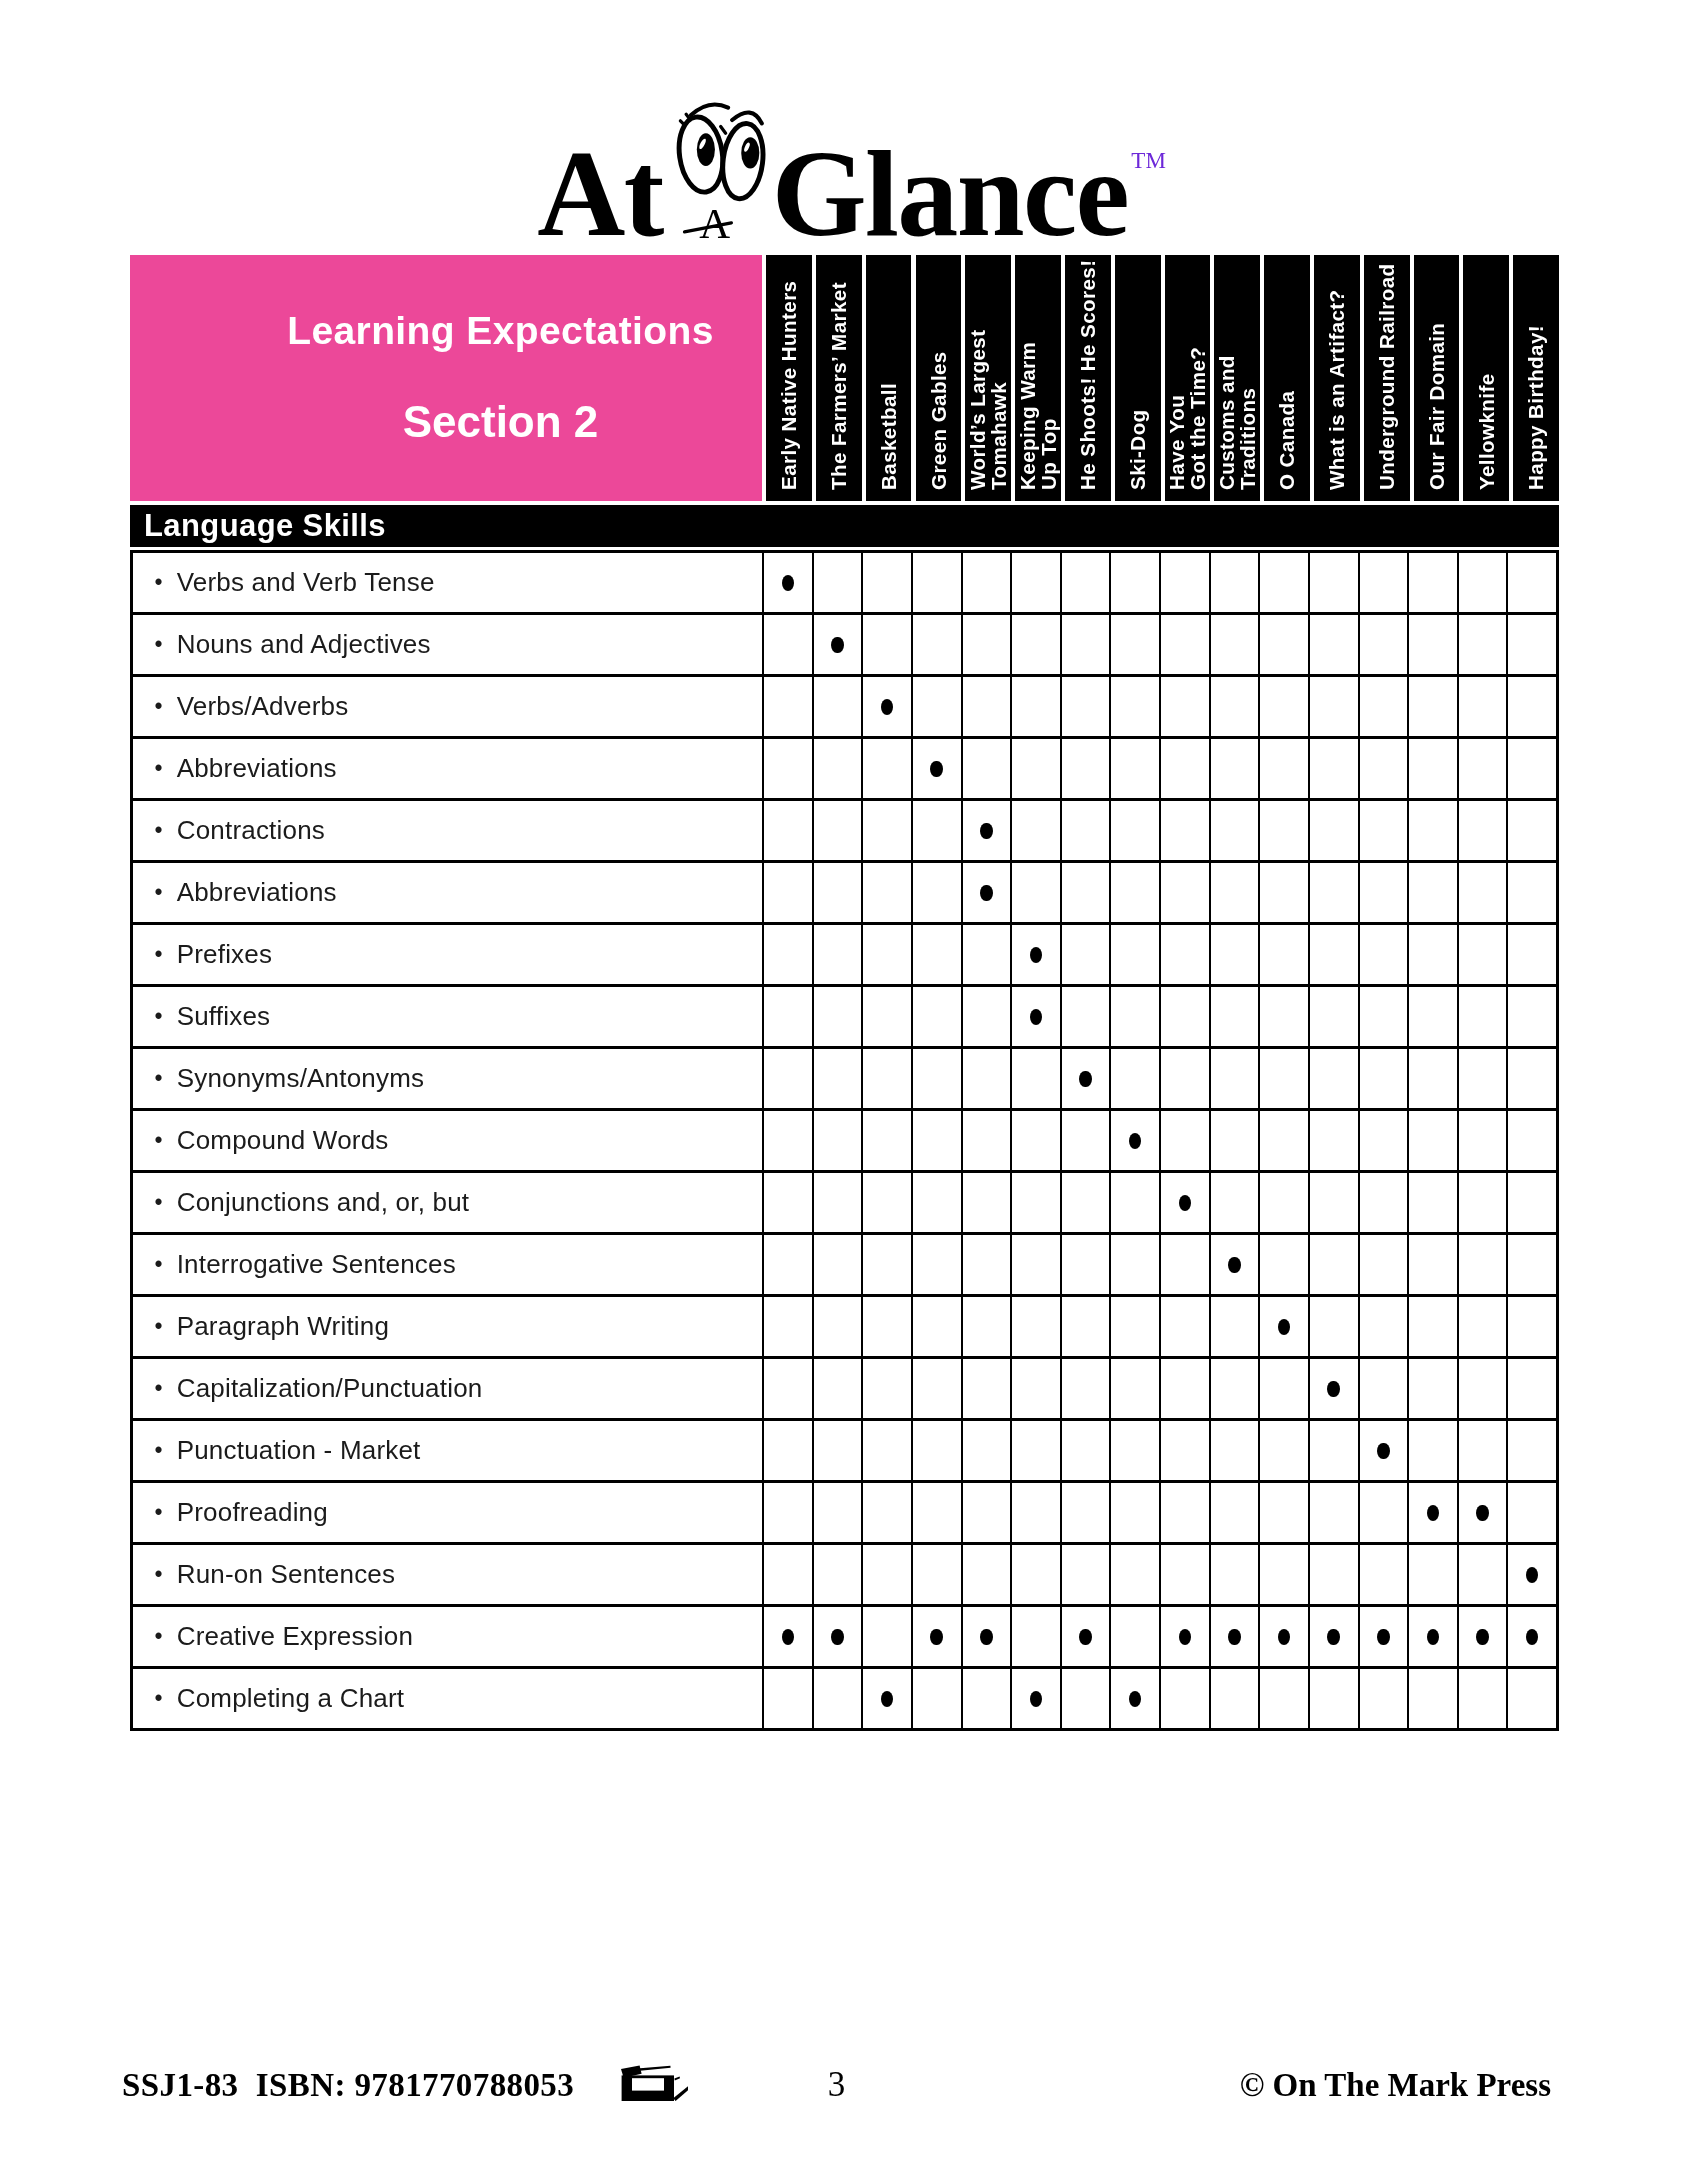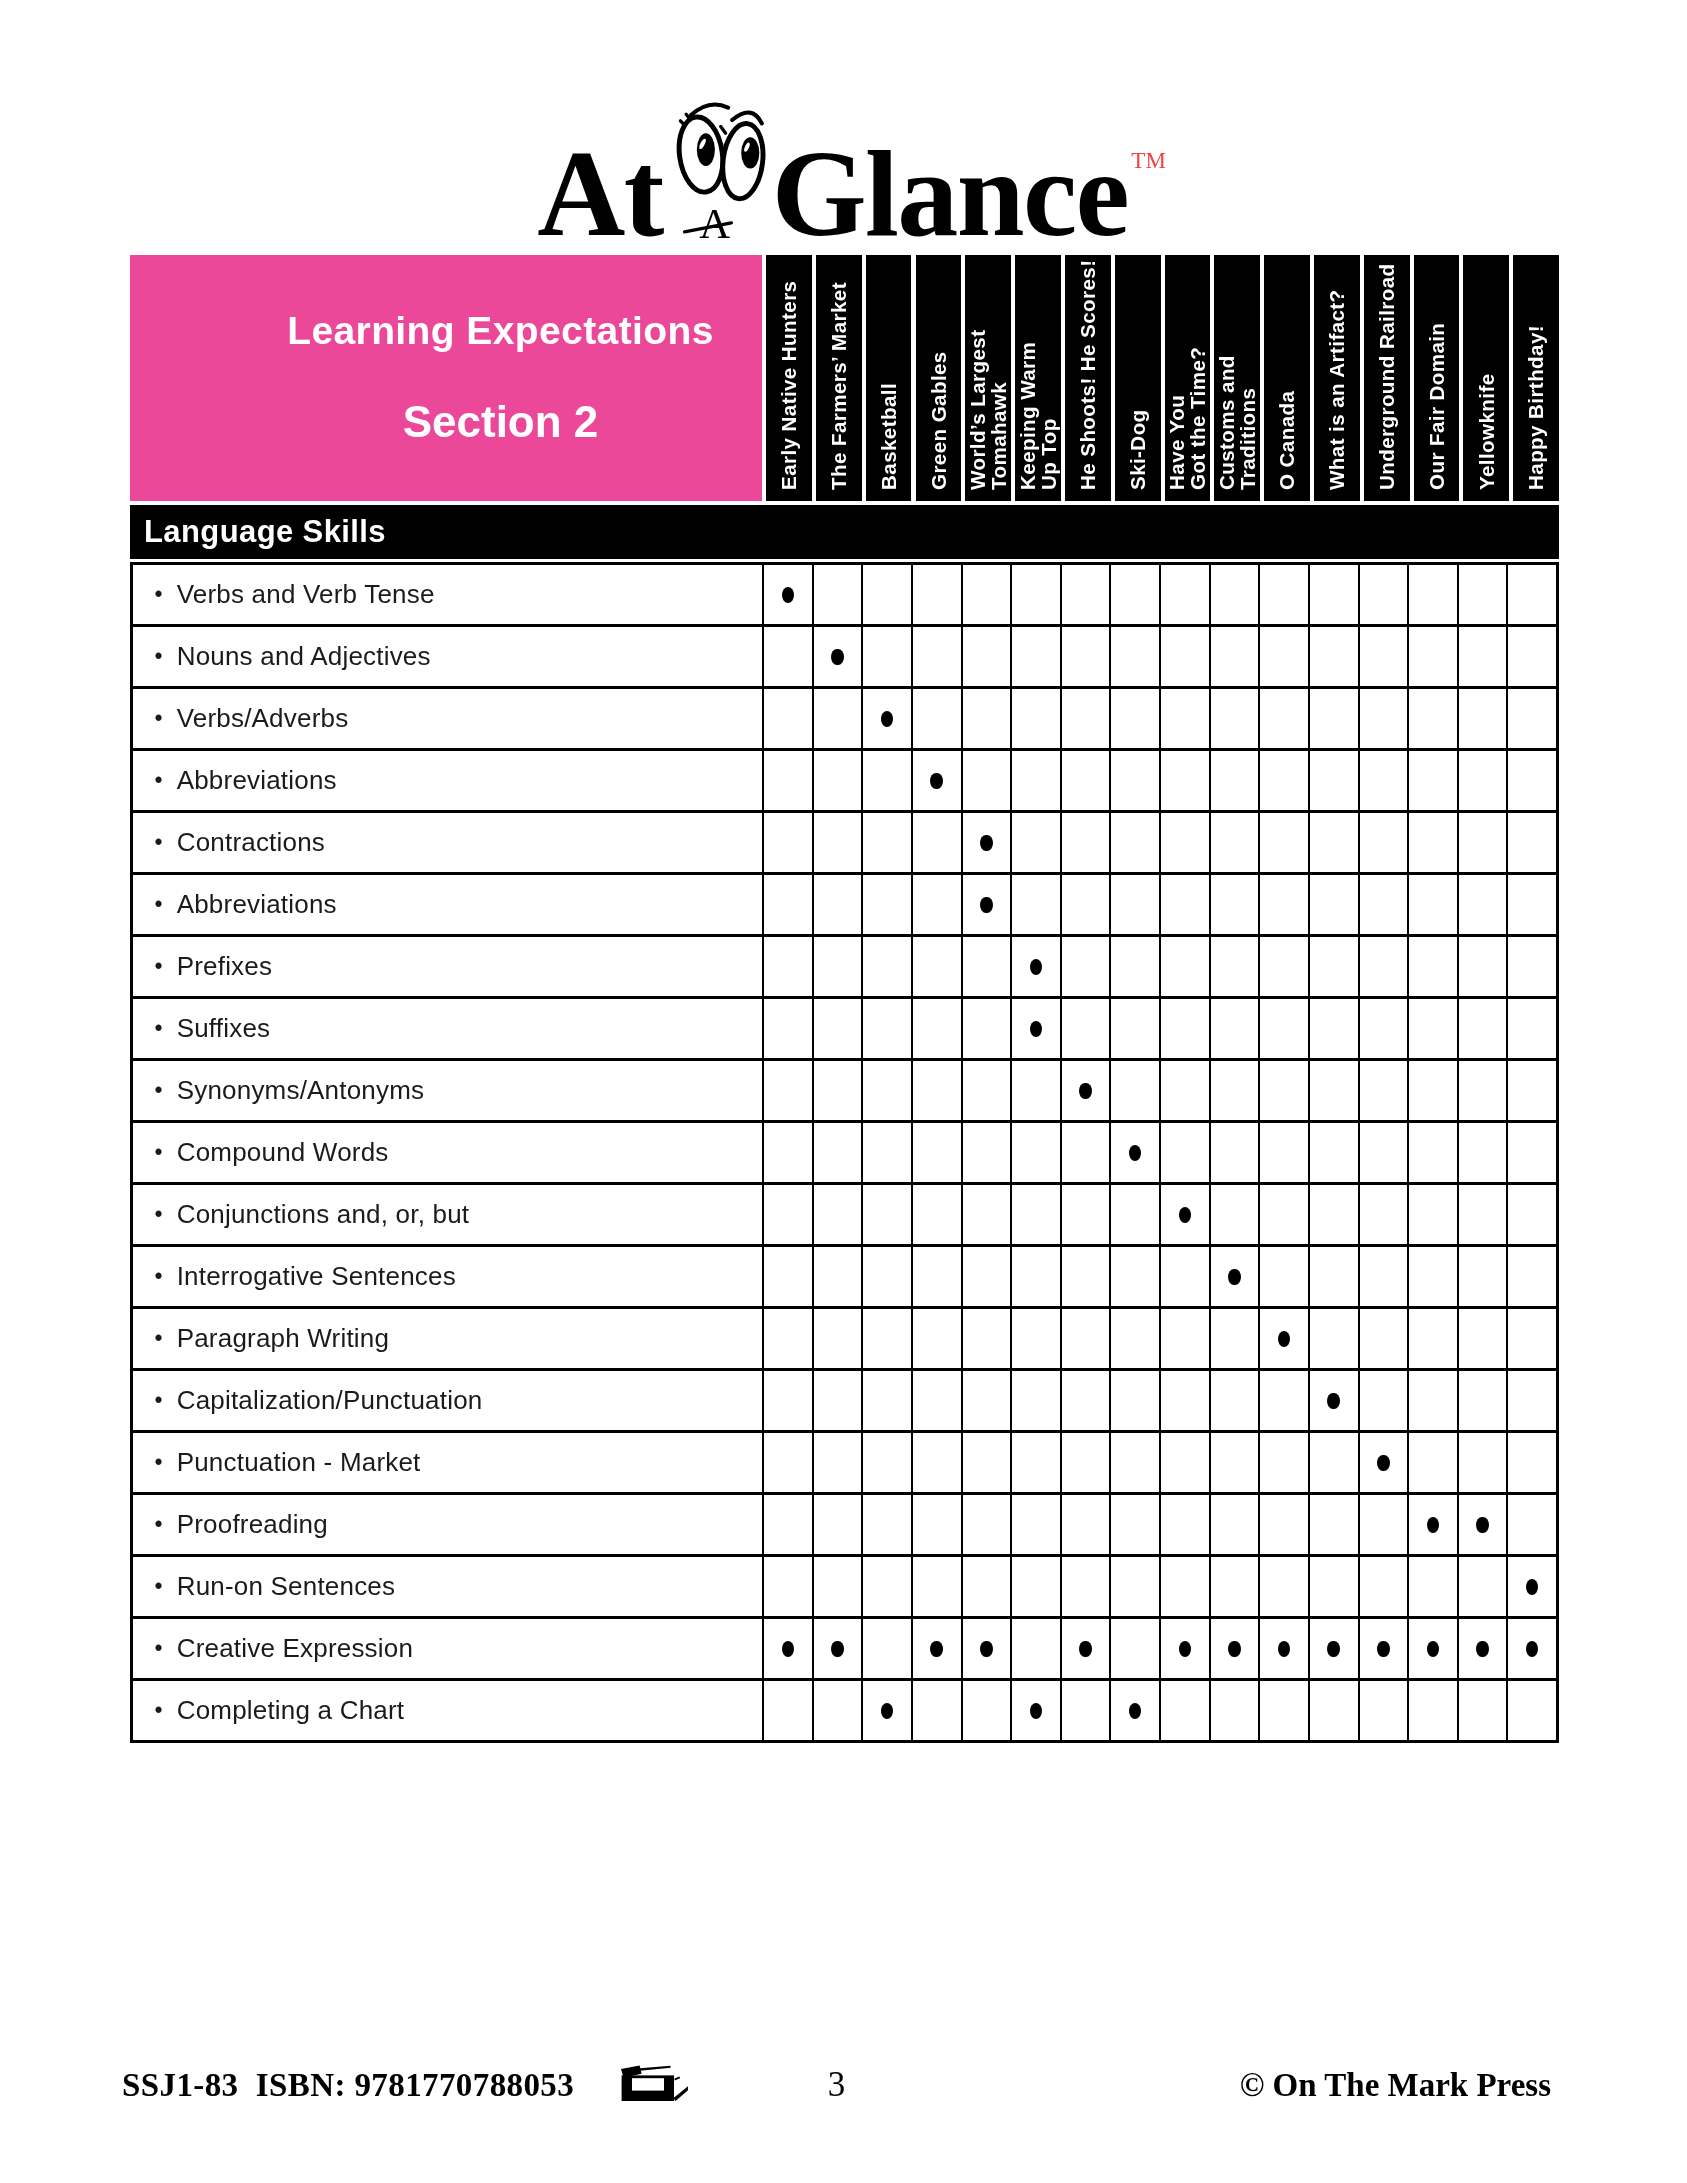--- a/index.html
+++ b/index.html
@@ -13,21 +13,21 @@
     display:flex; align-items:flex-end; justify-content:center;
   }
   .title-word{
     font-family:"Liberation Serif","DejaVu Serif",serif;
     font-weight:700; font-size:122px; line-height:132px; color:#000;
     letter-spacing:-1.6px;
   }
   .eyes-svg{ margin:0 5px 15px 13px; }
   .tm{
     font-family:"Liberation Serif","DejaVu Serif",serif;
-    font-size:23px; font-weight:400; color:#ef4444; margin:0 0 86px 3.3px;
+    font-size:23px; font-weight:400; color:#6d28d9; margin:0 0 86px 3.3px;
   }
   
   .omp-table{ position:absolute; left:130px; top:255px; width:1429px; }
   .thead{
     display:grid; grid-template-columns:632px repeat(16,1fr);
     column-gap:4.1px; height:246px;
   }
   .corner{
     background:#ec4899; color:#fff; box-sizing:border-box;
     display:flex; flex-direction:column; justify-content:center; align-items:center;
@@ -36,21 +36,21 @@
   .corner-l1{ font-size:39px; font-weight:700; letter-spacing:0.4px; }
   .corner-l2{ font-size:44px; font-weight:700; }
   .hcell{ background:#000; display:flex; justify-content:center; overflow:hidden; }
   .vtext{
     writing-mode:vertical-rl; transform:rotate(180deg);
     white-space:pre-line; color:#fff; font-weight:700;
     font-size:20.6px; line-height:21.4px; letter-spacing:0.4px;
     height:100%; box-sizing:border-box; padding-top:10.7px;
   }
   .ls-bar{
-    margin-top:4.1px; height:54px; background:#000; color:#fff;
+    margin-top:4.1px; height:42px; background:#000; color:#fff;
     display:flex; align-items:center; padding-left:14px; box-sizing:border-box;
     font-size:31px; font-weight:700; letter-spacing:0.4px;
   }
   .grid{ margin-top:3.3px; border:3.3px solid #000; }
   .grow{
     display:grid; grid-template-columns:629px repeat(16,1fr);
     height:59px; border-bottom:3.3px solid #000;
   }
   .grow:last-child{ border-bottom:none; }
   .label-cell{

